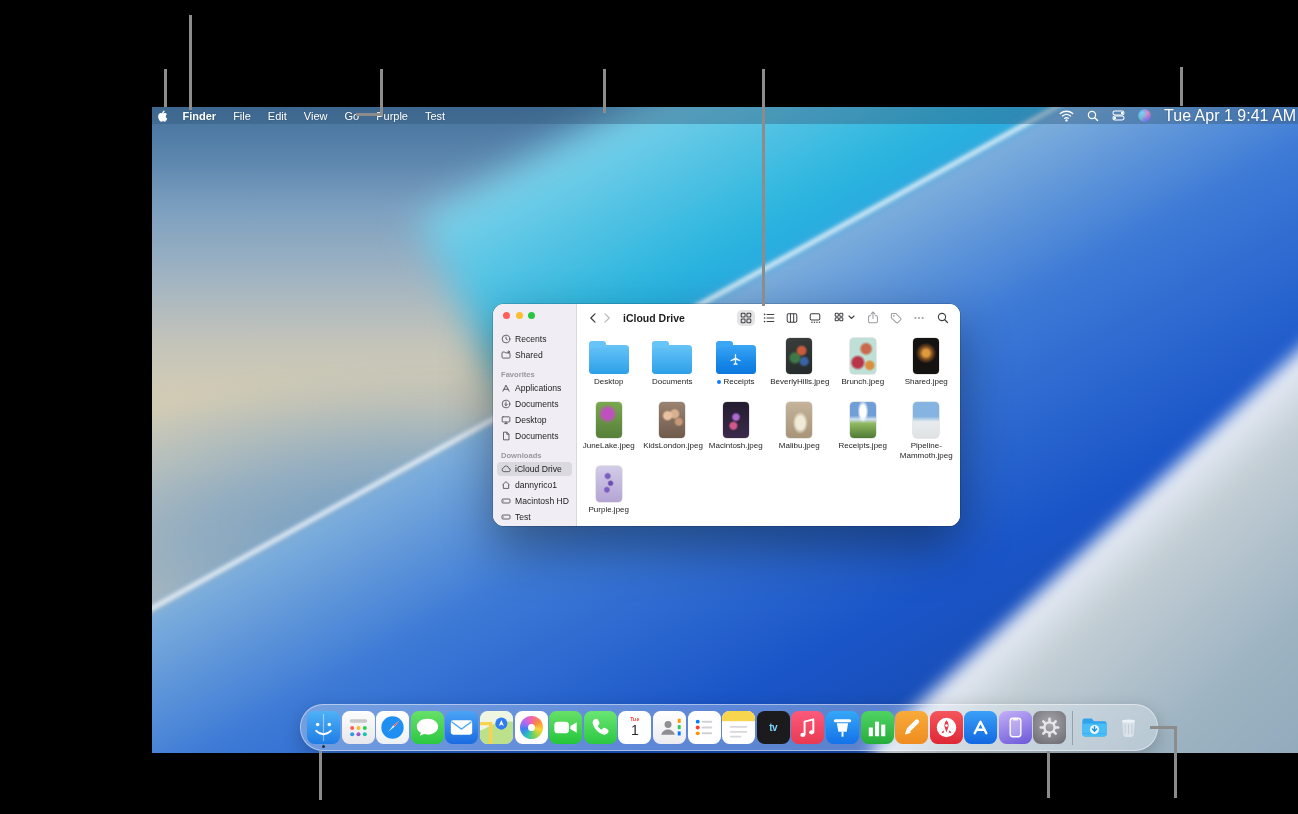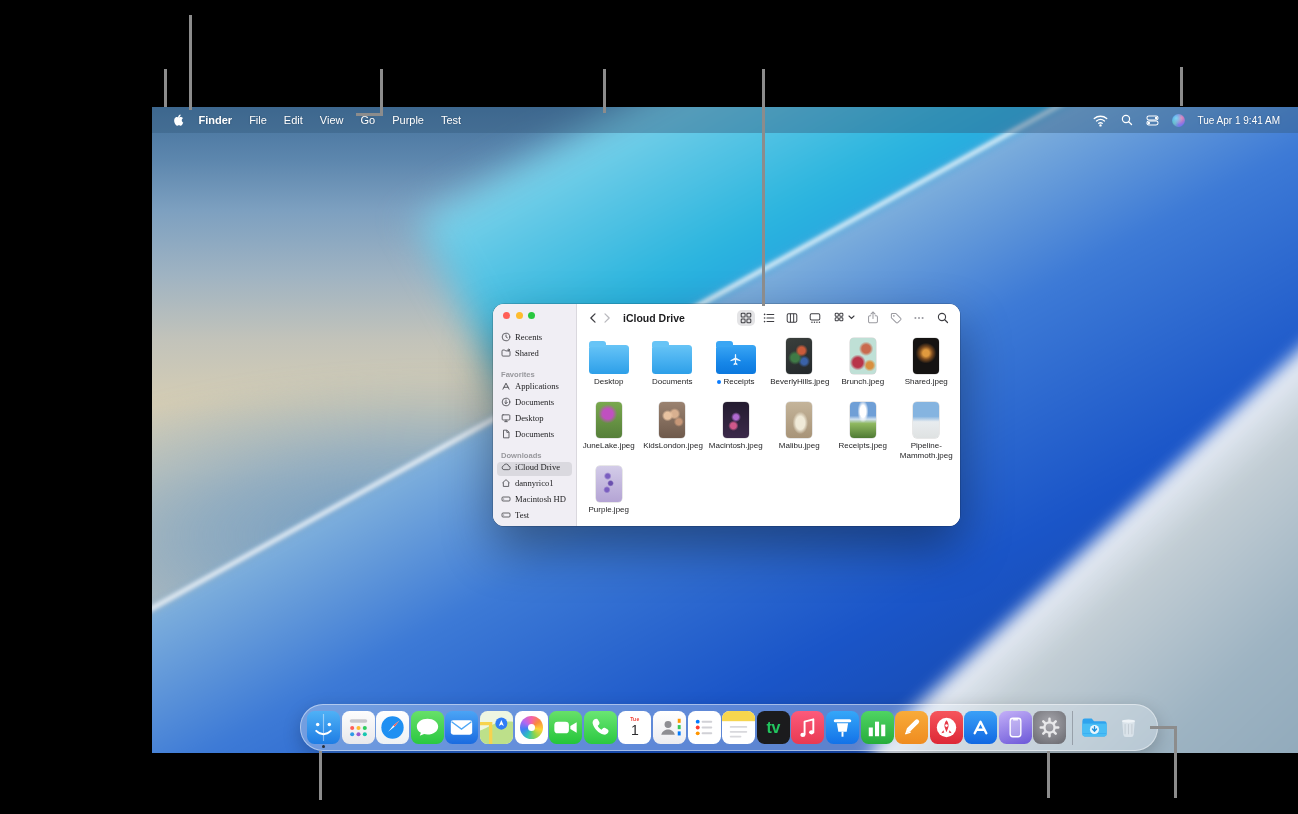--- a/index.html
+++ b/index.html
@@ -18,43 +18,43 @@
      background:linear-gradient(180deg,#7ed2ea 0%,#28b4de 30%,#2b8ce4 55%,#1b5fd2 78%,rgba(27,95,210,0) 100%);filter:blur(18px);}
   .wp-ne-s1{right:-60px;top:92px;width:640px;height:10px;transform:rotate(-27deg);background:rgba(232,238,190,.75);filter:blur(5px);border-radius:5px;}
   .wp-ne-s2{right:-80px;top:148px;width:700px;height:8px;transform:rotate(-27deg);background:rgba(226,236,200,.55);filter:blur(6px);border-radius:4px;}
   .wp-band{left:-220px;top:624px;width:1980px;height:950px;transform:rotate(-29deg);transform-origin:top left;
      background:linear-gradient(180deg,#7fb0dc 0%,#3d7ad6 16%,#1a55c8 38%,#1747a8 58%,#2c5184 78%,#3f6490 100%);filter:blur(6px);}
   .wp-streak{left:-220px;top:621px;width:1980px;height:4px;transform:rotate(-29deg);transform-origin:top left;background:rgba(255,255,255,.92);filter:blur(2px);}
   .wp-brhaze{left:716px;top:645px;width:1300px;height:820px;transform:rotate(-43deg);transform-origin:top left;
      background:linear-gradient(180deg,rgba(255,255,255,.9) 0%,#c2cdd4 7%,#9db3c2 24%,#84a0b4 50%,#7793a8 100%);filter:blur(8px);}
 
   
-  .menubar{position:absolute;top:0;left:0;right:0;height:26px;display:flex;align-items:center;
-     background:rgba(52,90,125,.42);color:#fff;font-size:11px;padding:0 18px;box-sizing:border-box;text-align:right;}
+  .menubar{position:absolute;top:0;left:0;right:0;height:17px;display:flex;align-items:center;
+     background:rgba(52,90,125,.42);color:#fff;font-size:11px;padding:0 2px;box-sizing:border-box;text-align:right;}
   .mb-left{display:flex;align-items:center;}
   .mb-apple{padding:0 6px 0 2px;display:flex;align-items:center;}
   .mb-item{padding:0 8.5px;white-space:nowrap;text-shadow:0 0 2px rgba(0,0,0,.25);}
   .mb-item.mb-app{font-weight:bold;}
   .mb-right{margin-left:auto;display:flex;align-items:center;gap:13px;}
-  .mb-clock{font-size:10px;white-space:nowrap;text-shadow:0 0 2px rgba(0,0,0,.25);}
+  .mb-clock{font-size:16px;white-space:nowrap;text-shadow:0 0 2px rgba(0,0,0,.25);}
   .siri-orb{width:13px;height:13px;border-radius:50%;
      background:radial-gradient(circle at 32% 32%,#7cd4f5,rgba(124,212,245,0) 55%),
                 radial-gradient(circle at 72% 30%,#f77fb0,rgba(247,127,176,0) 55%),
                 radial-gradient(circle at 62% 76%,#8a6ff0,rgba(138,111,240,0) 60%),
                 radial-gradient(circle at 28% 70%,#64e0a8,rgba(100,224,168,0) 55%),#3a77e8;}
 
   
   .window{position:absolute;left:341px;top:197px;width:467px;height:222px;border-radius:11px;background:#fff;
      box-shadow:0 0 0 .5px rgba(0,0,0,.28),0 22px 50px rgba(0,0,0,.38);display:flex;overflow:hidden;}
   .sidebar{width:84px;background:#f0eef4;border-right:1px solid rgba(0,0,0,.09);flex-shrink:0;box-sizing:border-box;}
   .lights{display:flex;gap:5.5px;padding:8px 0 11px 10px;}
   .light{width:7px;height:7px;border-radius:50%;}
   .l-close{background:#ff5f57;}.l-min{background:#febc2e;}.l-zoom{background:#29c73f;}
-  .sb-item{display:flex;align-items:flex-start;gap:4px;height:14px;margin:2px 4px;padding:0 4px;border-radius:4px;
-     font-size:8.6px;color:#1c1c1e;white-space:nowrap;overflow:hidden;font-family:Liberation Serif, serif;}
+  .sb-item{display:flex;align-items:center;gap:4px;height:14px;margin:2px 4px;padding:0 4px;border-radius:4px;
+     font-size:8.6px;color:#1c1c1e;white-space:nowrap;overflow:hidden;}
   .sb-item.selected{background:rgba(120,120,128,.18);}
   .sb-head{font-size:7.6px;font-weight:bold;color:#98989d;margin:8px 8px 1px;}
   .sb-ic{flex-shrink:0;display:flex;}
 
   .main{flex:1;position:relative;background:#fff;}
   .toolbar{height:27px;display:flex;align-items:center;padding:0 9px;}
   .tb-btn{display:flex;align-items:center;justify-content:center;padding:2px;}
   .tb-title{font-size:10.5px;font-weight:bold;color:#1d1d1f;margin-left:9px;white-space:nowrap;}
   .tb-views{display:flex;align-items:center;gap:5px;margin-left:auto;}
   .tb-view{padding:2px 3px;border-radius:5px;display:flex;}
@@ -112,21 +112,21 @@
   .a-keynote{background:linear-gradient(180deg,#35a7f8,#1372e8);}
   .a-numbers{background:linear-gradient(180deg,#4fd463,#27ad3c);}
   .a-pages{background:linear-gradient(180deg,#f8ab3a,#ef8c20);}
   .a-games{background:linear-gradient(180deg,#f6555c,#dd2836);}
   .a-appstore{background:linear-gradient(180deg,#3aa0f7,#1168e2);}
   .a-iphone-mirroring{background:linear-gradient(160deg,#c4b0f8,#6b57d8);}
   .a-settings{background:radial-gradient(circle at 50% 38%,#a8a8ae,#68686e);}
   .a-downloads,.a-trash{background:transparent;overflow:visible;}
   .cal-wd{font-size:5px;font-weight:bold;color:#f03b30;text-align:center;margin-top:5px;letter-spacing:.3px;}
   .cal-day{font-size:14px;color:#2b2b2e;text-align:center;line-height:1;margin-top:1px;}
-  .tv-label{position:absolute;inset:0;display:flex;align-items:center;justify-content:center;color:#22c55e;font-weight:bold;font-size:16px;letter-spacing:-.5px;}
+  .tv-label{position:absolute;inset:0;display:flex;align-items:center;justify-content:center;color:#7dd3fc;font-weight:bold;font-size:10px;letter-spacing:-.5px;}
   .photos-flower{position:absolute;inset:0;display:flex;align-items:center;justify-content:center;}
   .photos-flower .pf{width:23px;height:23px;border-radius:50%;filter:blur(.5px);
      background:conic-gradient(#f563a8,#fa8a3c,#fdd336,#8fd54c,#2cc4b8,#3f7ff5,#b467f2,#f563a8);}
   .photos-flower .pf:after{content:"";position:absolute;left:50%;top:50%;width:7px;height:7px;margin:-3.5px;border-radius:50%;background:#fff;display:block;}
 
   
   .callout{position:absolute;width:3px;background:#8c8c8c;z-index:60;}
   .callout.h{height:3px;}
 </style>
 </head>

